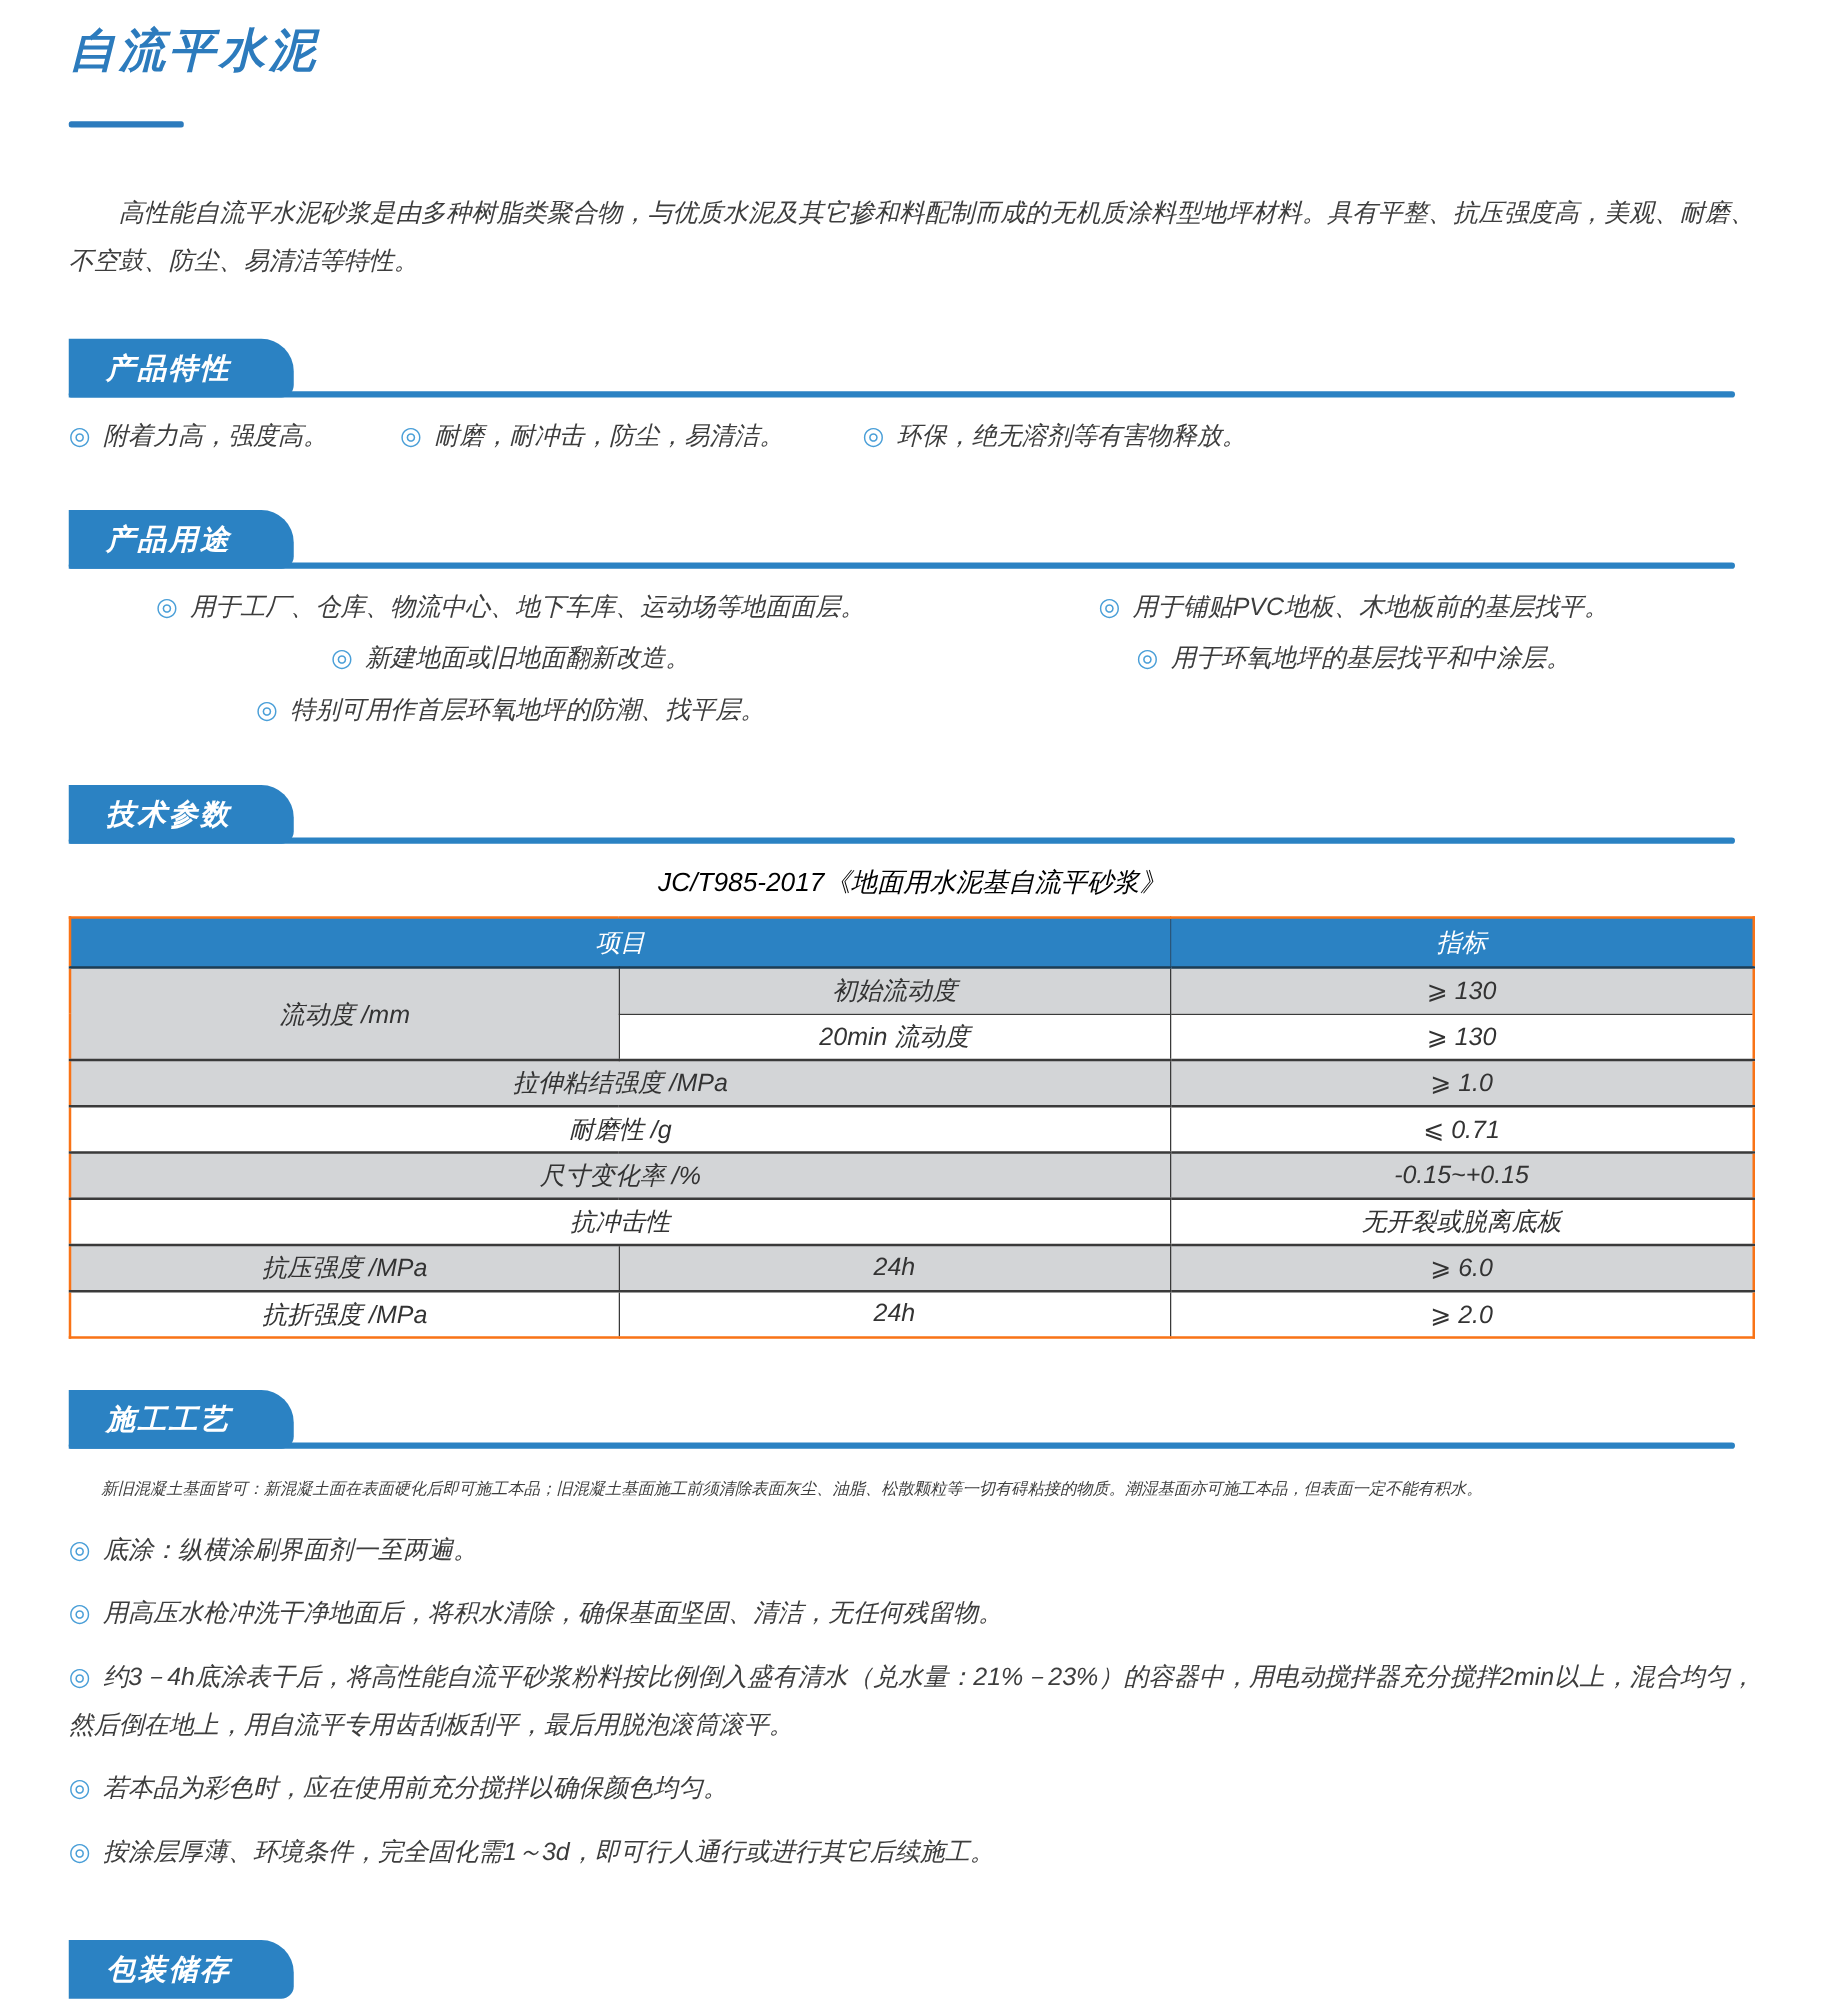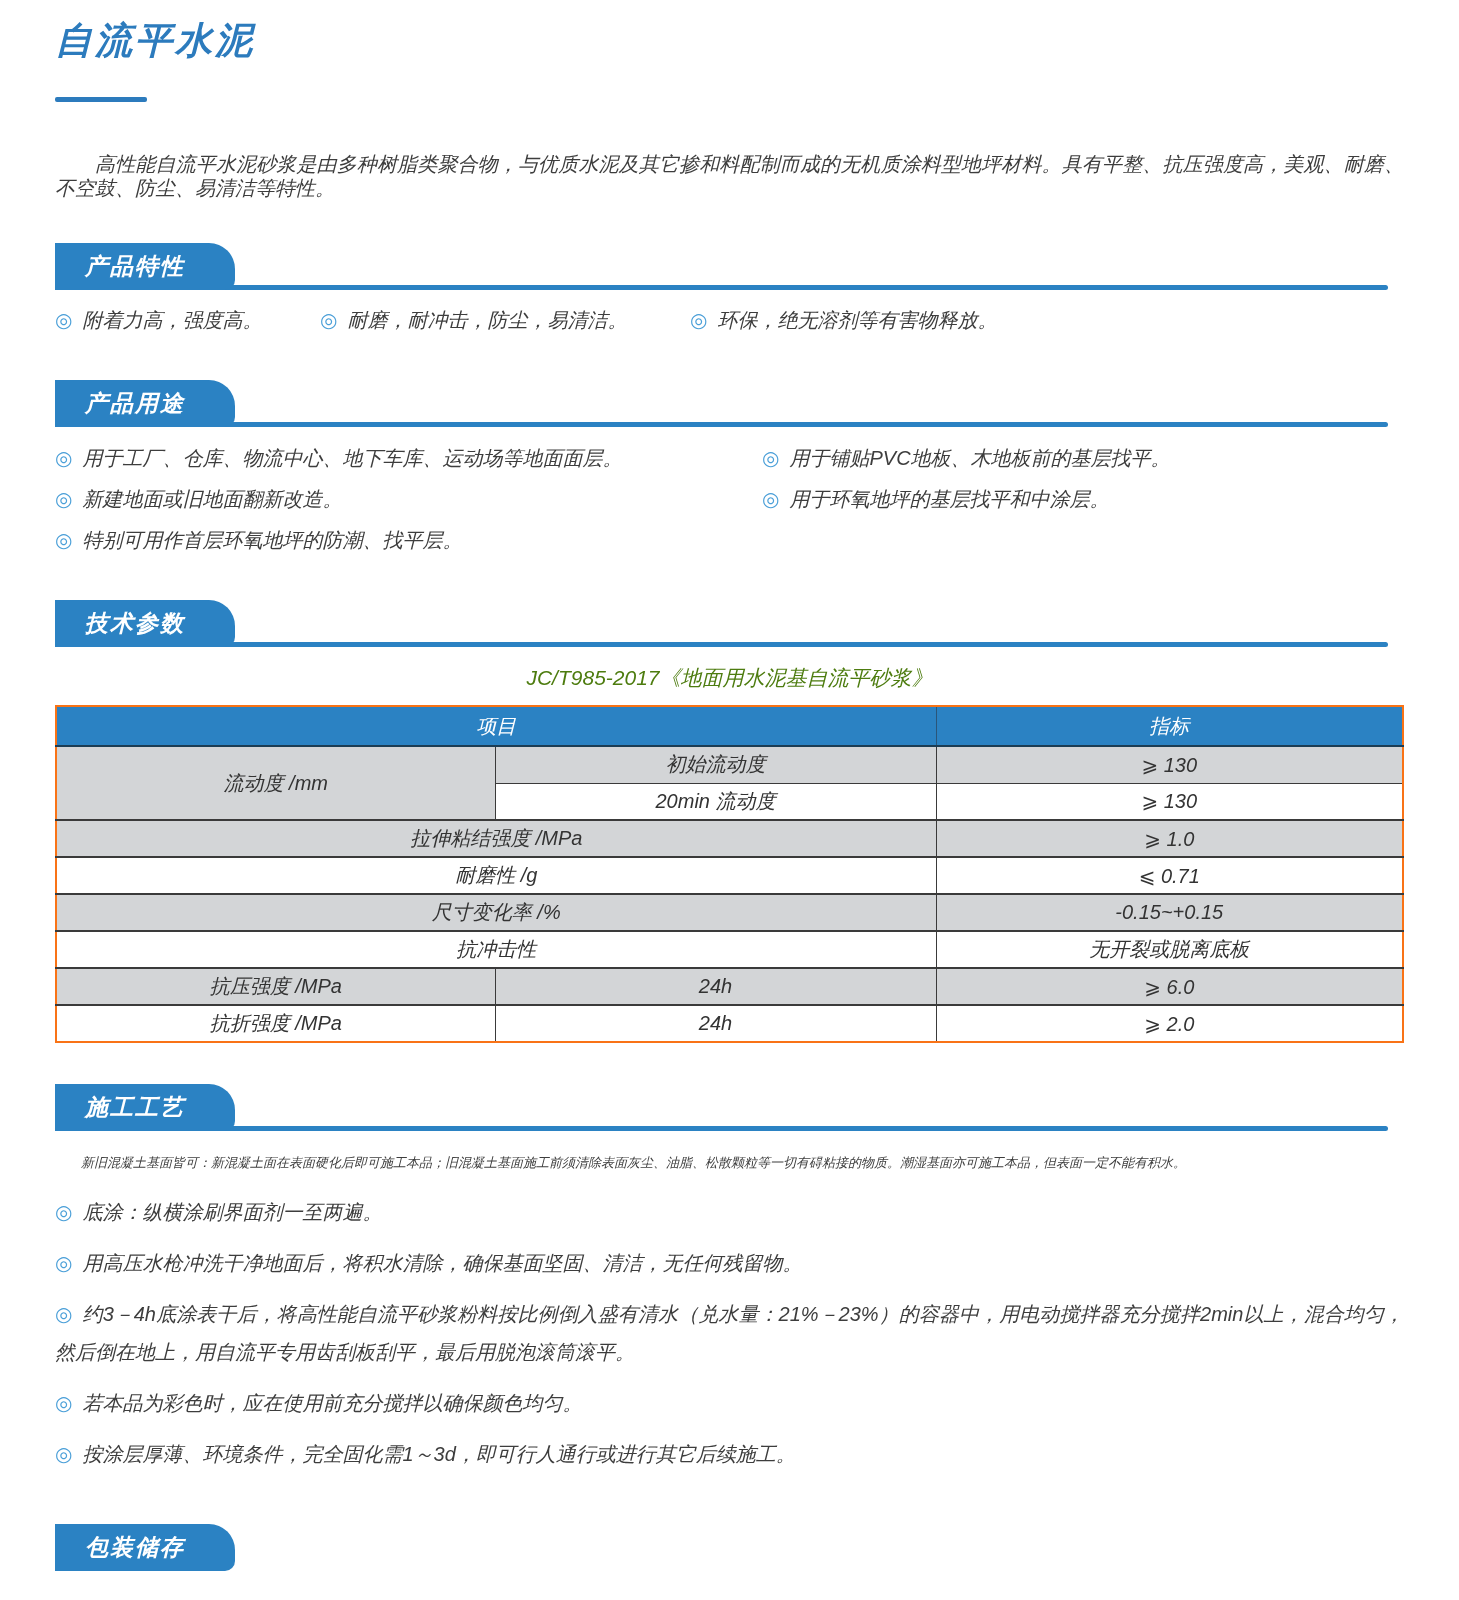--- a/index.html
+++ b/index.html
@@ -28,21 +28,21 @@
   .title-underline {
     width: 92px;
     height: 5px;
     background: #2c7bbd;
     border-radius: 2px;
     margin-top: 31px;
   }
   .intro {
     margin-top: 50px;
     font-size: 20px;
-    line-height: 24px;
+    line-height: 38px;
     color: #3d3d3d;
     text-indent: 2em;
     text-align: justify;
   }
   
   .sec-head { position: relative; height: 47px; text-align: right; }
   .sec-rule {
     position: absolute; left: 0; right: 16px; bottom: 0;
     height: 5px; background: #2b82c3; border-radius: 3px;
   }
@@ -72,30 +72,30 @@
     font-size: 20px;
   }
   .features-row .f-item:nth-child(1) { width: 265px; }
   .features-row .f-item:nth-child(2) { width: 370px; }
   
   .uses-grid {
     display: flex;
     margin-top: 19px;
     font-size: 20px;
   }
-  .uses-col { display: flex; flex-direction: column; gap: 16px; }
+  .uses-col { display: flex; flex-direction: column; gap: 16px; align-items: center; }
   .uses-col.left  { width: 707px; }
   .uses-col.right { flex: 1; }
   .u-item { line-height: 25px; }
   
   .standard-caption {
     margin: 17px 0 13px 0;
     text-align: center;
     font-size: 21px;
-    color: #4d7c0f;
+    color: #000000;
   }
   table.tech {
     width: 100%;
     border-collapse: collapse;
     table-layout: fixed;
     font-size: 20px;
     color: #333333;
     text-align: center;
     border: 2px solid #f97316;
   }

